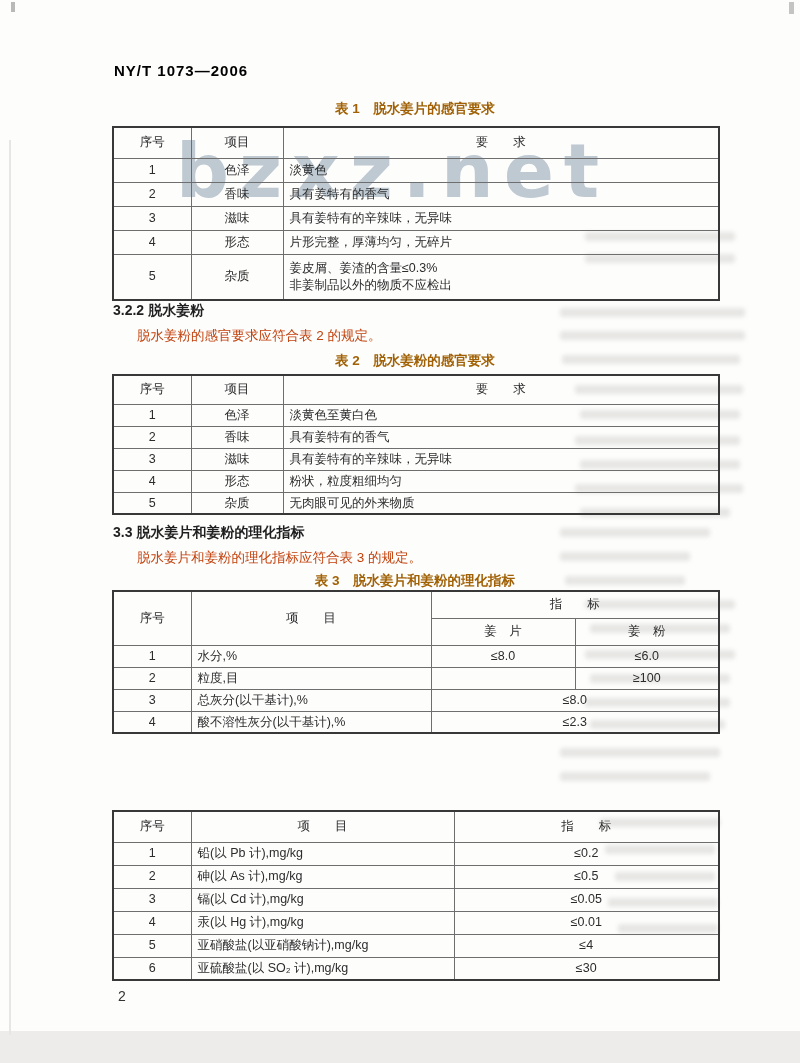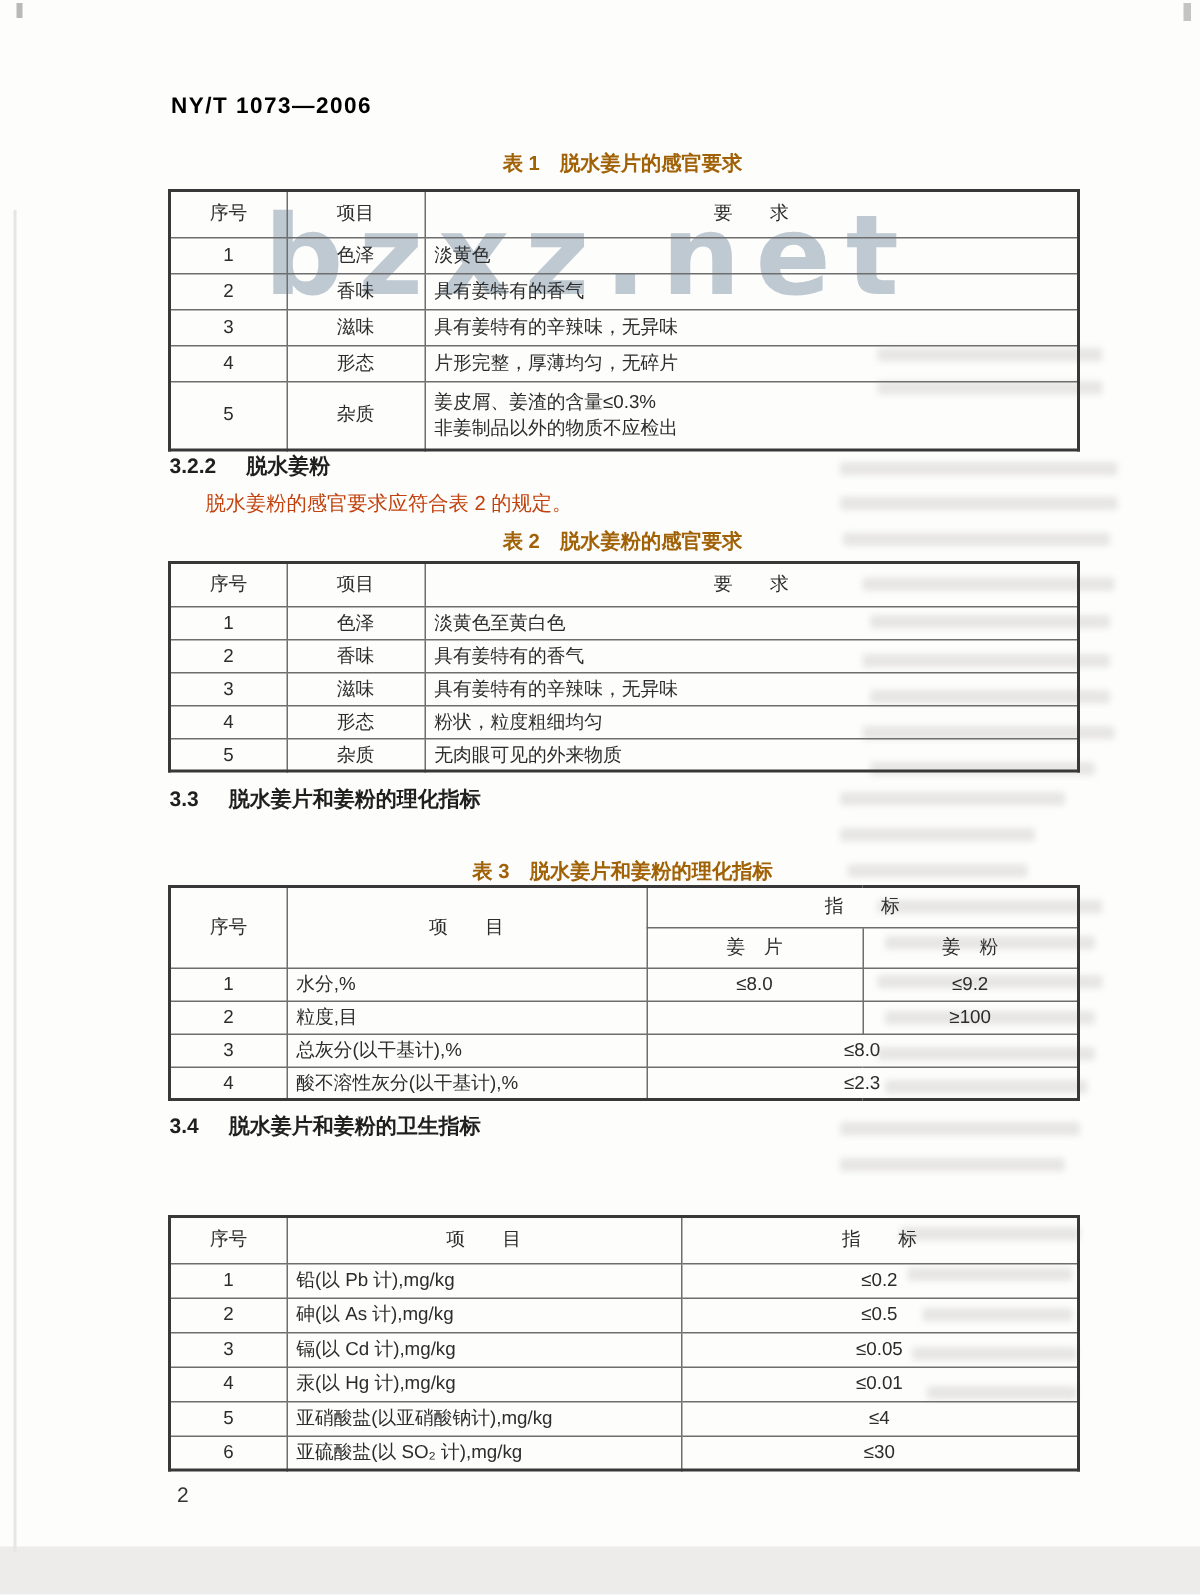--- a/index.html
+++ b/index.html
@@ -21,21 +21,21 @@
     opacity:.85;user-select:none;
   }
   .ghost{position:absolute;height:9px;background:#d4d3d0;filter:blur(2px);border-radius:2px;opacity:.55;z-index:0;}
 
   .layer{position:absolute;left:0;top:0;width:800px;height:1063px;z-index:1;}
 
   .doc-number{position:absolute;left:114px;top:62px;font-size:15px;font-weight:bold;letter-spacing:1px;color:#000000;}
 
   .tbl-title{position:absolute;left:112px;width:606px;text-align:center;font-size:13.5px;font-weight:bold;color:#a16207;}
   .sec-head{position:absolute;left:113px;font-size:14px;font-weight:bold;color:#1f1f1f;}
-  .sec-head .sec-no{margin-right:20px;}
+  .sec-head .sec-no{margin-right:4px;}
   .sec-body{position:absolute;left:137px;font-size:13.5px;color:#c2410c;}
 
   table.std{
     position:absolute;left:112px;width:606px;
     border-collapse:collapse;table-layout:fixed;
     background:transparent;
     font-size:12.5px;color:#2c2c2c;
   }
   table.std th, table.std td{
     border:1px solid #6e6e6e;
@@ -179,20 +179,21 @@
       <td class="c">5</td>
       <td class="c">杂质</td>
       <td class="l">无肉眼可见的外来物质</td>
     </tr>
   </tbody>
     </table>
 
   <div class="sec-head" style="top:524px;">
     <span class="sec-no">3.3</span><span>脱水姜片和姜粉的理化指标</span>
   </div>
+  <div class="sec-body" style="top:549px;">脱水姜片和姜粉的理化指标应符合表 3 的规定。</div>
 
   <div class="tbl-title" style="top:572px;">表 3　脱水姜片和姜粉的理化指标</div>
   <table class="std t3" style="top:590px;">
     <colgroup>
         <col style="width:78px;">
         <col style="width:240px;">
         <col style="width:144px;">
         <col style="width:144px;">
       </colgroup>
     <tbody>
@@ -202,44 +203,41 @@
       <th class="hdr" colspan="2">指　　标</th>
     </tr>
     <tr class="h-row">
       <th class="hdr">姜　片</th>
       <th class="hdr">姜　粉</th>
     </tr>
     <tr class="d-row">
       <td class="c">1</td>
       <td class="l">水分,%</td>
       <td class="c">≤8.0</td>
-      <td class="c">≤9.2</td>
+      <td class="c">≤6.0</td>
     </tr>
     <tr class="d-row">
       <td class="c">2</td>
       <td class="l">粒度,目</td>
       <td class="c"></td>
       <td class="c">≥100</td>
     </tr>
     <tr class="d-row">
       <td class="c">3</td>
       <td class="l">总灰分(以干基计),%</td>
       <td class="c" colspan="2">≤8.0</td>
     </tr>
     <tr class="d-row">
       <td class="c">4</td>
       <td class="l">酸不溶性灰分(以干基计),%</td>
       <td class="c" colspan="2">≤2.3</td>
     </tr>
   </tbody>
     </table>
 
-  <div class="sec-head" style="top:742px;">
-    <span class="sec-no">3.4</span><span>脱水姜片和姜粉的卫生指标</span>
-  </div>
 
   <table class="std t4" style="top:810px;">
     <colgroup>
         <col style="width:78px;">
         <col style="width:263px;">
         <col style="width:265px;">
       </colgroup>
     <tbody>
         <tr class="h-row">
       <th class="hdr">序号</th>

